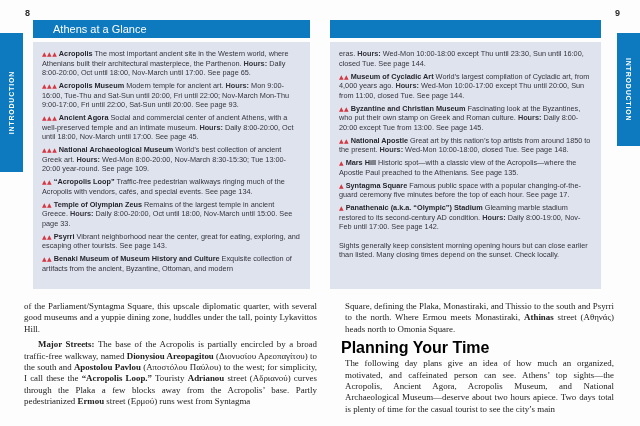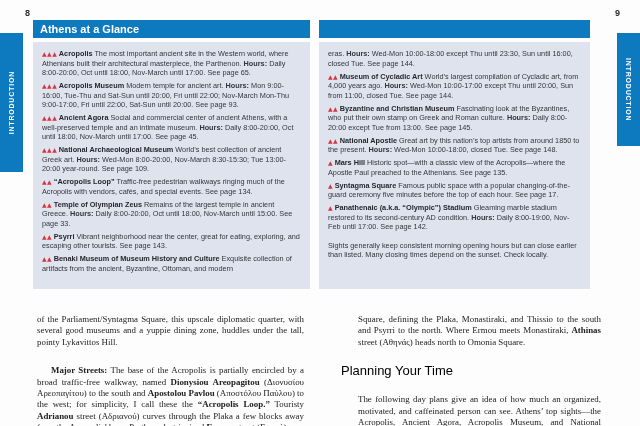--- a/index.html
+++ b/index.html
@@ -25,25 +25,25 @@
   }
   #tab-left{left:0;top:33px;height:139px;}
   #tab-right{right:0;top:33px;height:113px;}
   .spine-tab span{
     color:#fff;font-size:7px;font-weight:bold;letter-spacing:0.8px;
     writing-mode:vertical-rl;white-space:nowrap;
   }
   #tab-left span{transform:rotate(180deg);}
   .glance{position:absolute;top:20px;}
   #glance-left{left:33px;width:277px;}
-  #glance-right{left:319px;width:271px;}
+  #glance-right{left:330px;width:271px;}
   .bar{
     height:18px;background:var(--blue);
-    color:#fff;font-size:11px;font-weight:bold;
-    line-height:18px;padding-left:7px;box-sizing:border-box;
+    color:#fff;font-size:11px;font-weight:normal;
+    line-height:18px;padding-left:20px;box-sizing:border-box;
   }
   .panel{
     margin-top:4px;height:247px;box-sizing:border-box;
     background:var(--panel);
     padding:7px 9px 5px 9px;
     overflow:hidden;
     color:#35353d;
     font-size:7.3px;line-height:9.5px;
   }
   .entry{margin:0 0 3.5px 0;}
@@ -54,25 +54,25 @@
   .sname{color:#26262e;}
   .note{margin:9px 0 0 0;}
   .bodycol{
     position:absolute;top:297px;
     font-family:"Liberation Serif","DejaVu Serif",serif;
     font-size:8.9px;line-height:11.4px;color:#222;
     text-align:justify;
   }
   #body-left{left:20px;width:301px;}
   #body-right{left:341px;width:277px;}
-  .bodycol p{margin:17px;}
+  .bodycol p{margin:4px;}
   .indent{text-indent:14px;}
   .subhead{
     font-family:"Liberation Sans","DejaVu Sans",sans-serif;
-    font-size:13px;font-weight:normal;color:#000;
+    font-size:16px;font-weight:bold;color:#000;
     margin:7px 0 3px 0 !important;text-align:left;line-height:12px;
   }
 </style>
 </head>
 <body style="--blue: #0d79be; --panel: #dfe3ee; --red: #d6363f;">
 
 <div id="pn-left" class="pagenum">8</div>
 <div id="pn-right" class="pagenum">9</div>
 
 <div id="tab-left" class="spine-tab">

